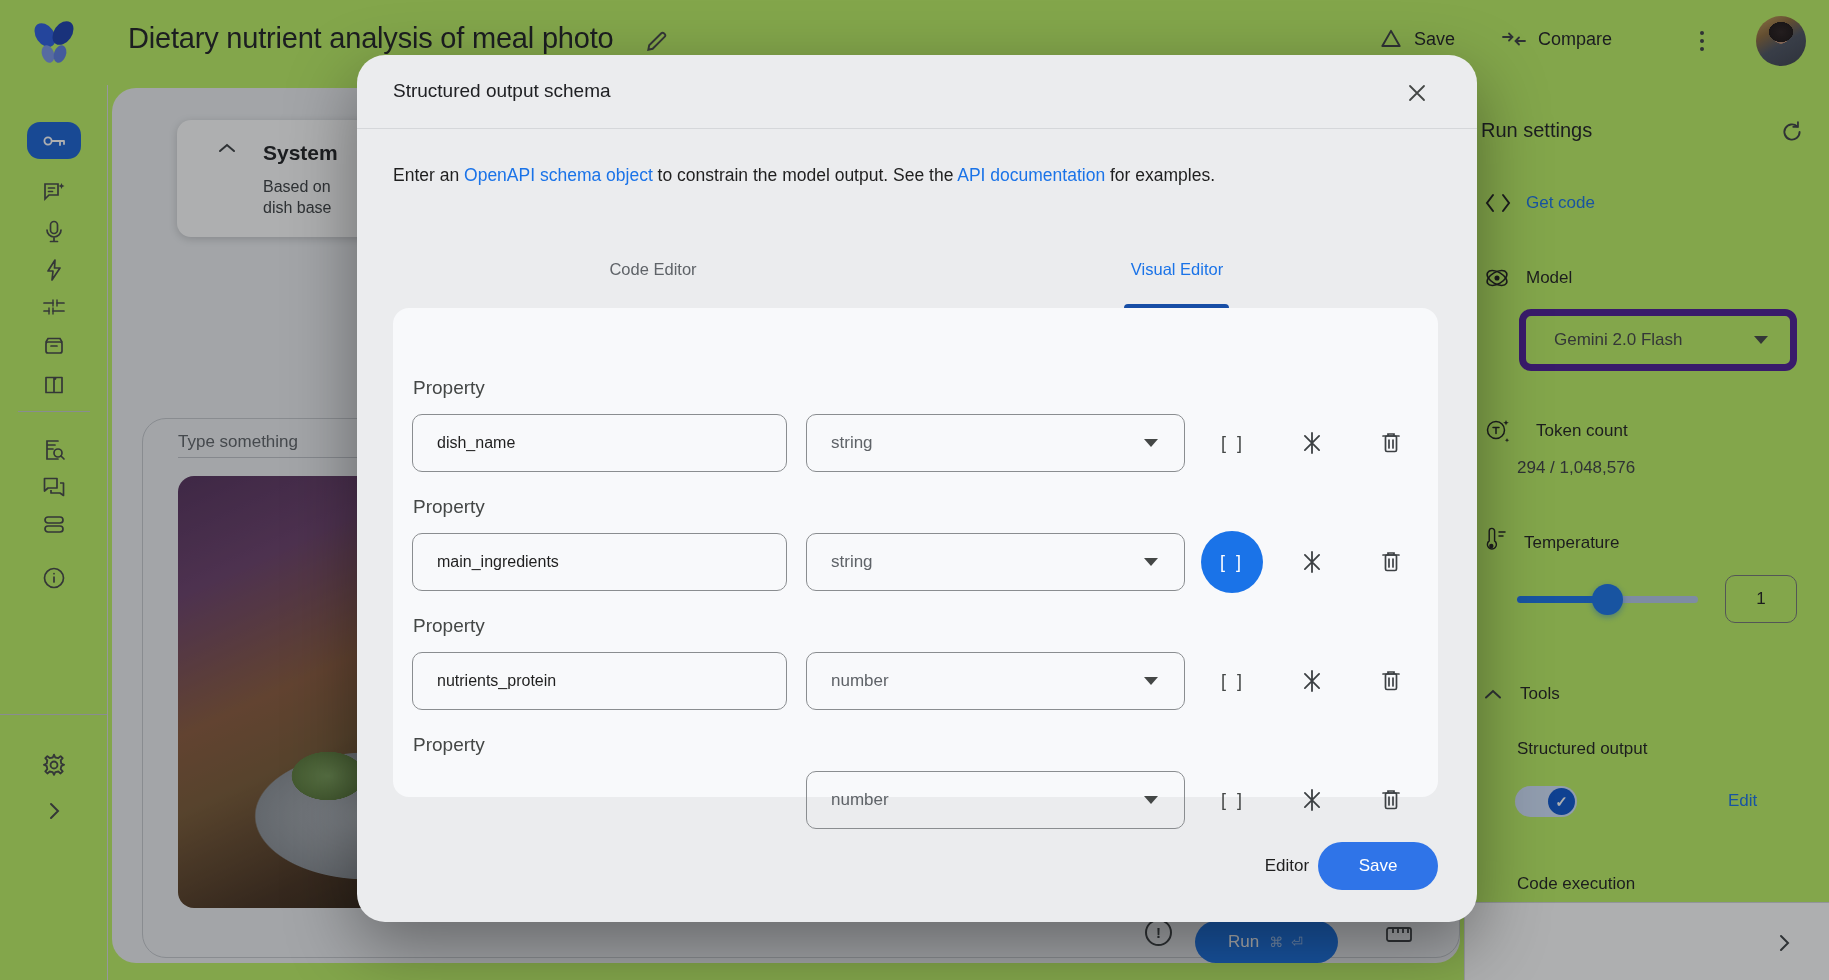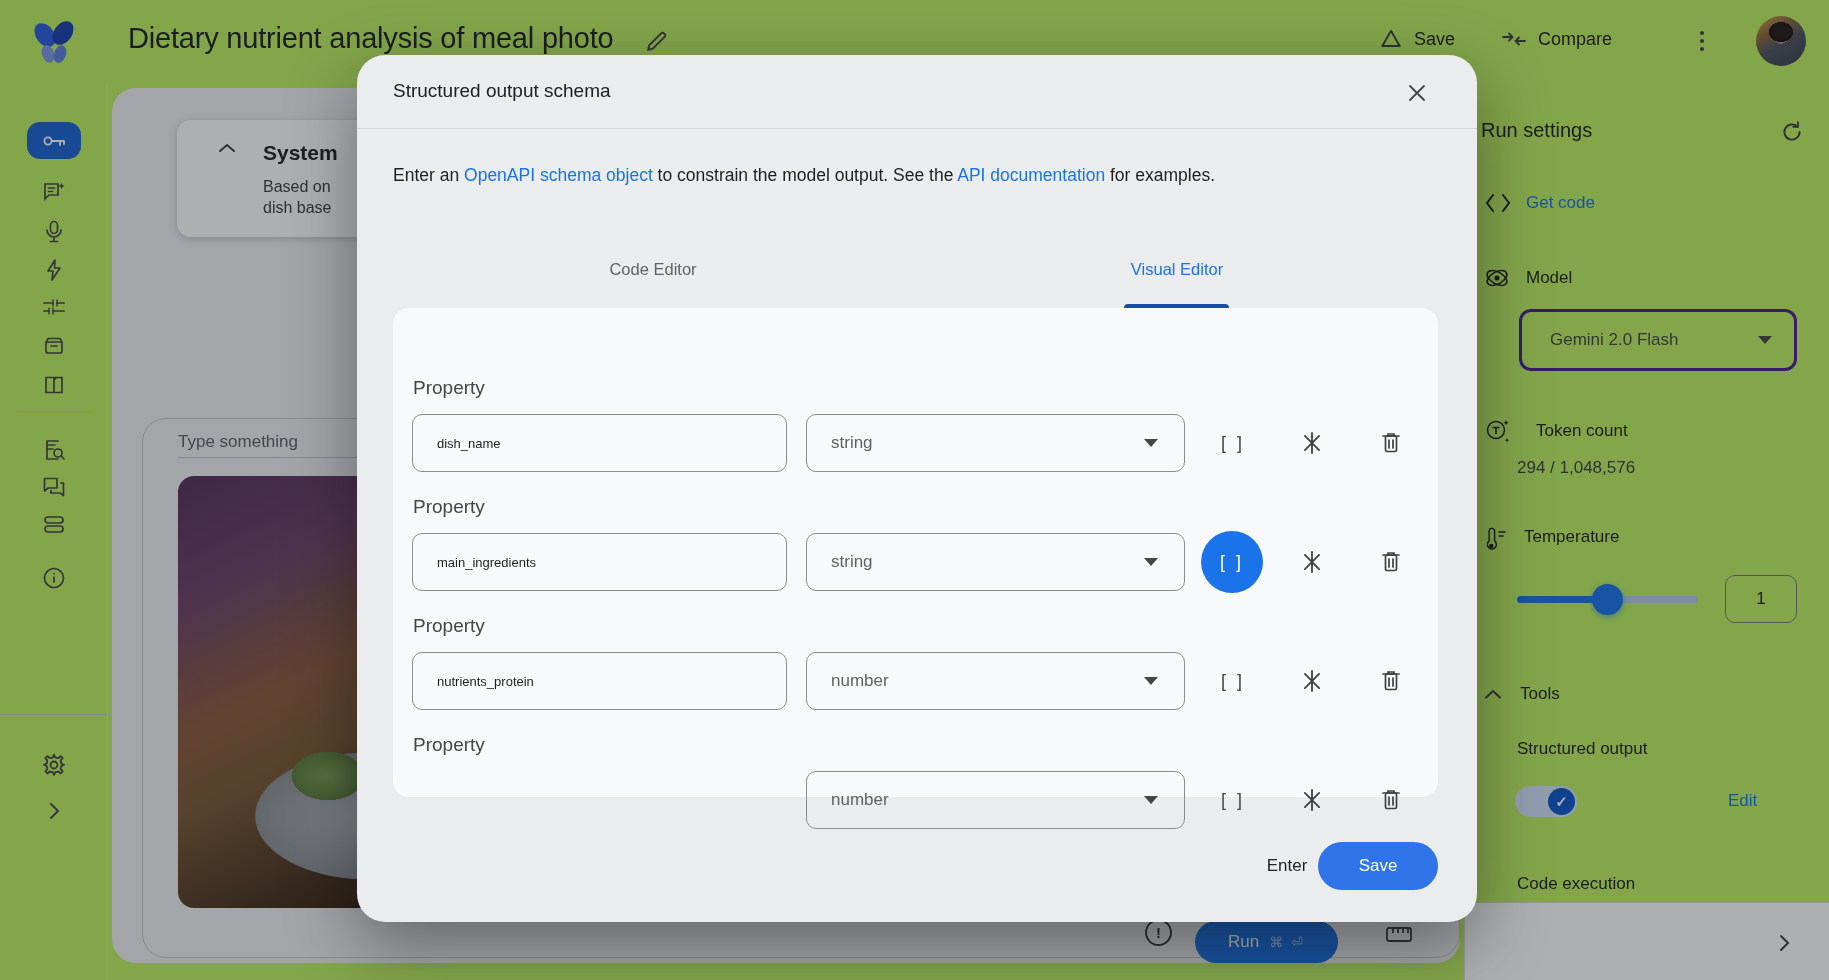--- a/index.html
+++ b/index.html
@@ -37,21 +37,21 @@
   .side-ic { width:108px; display:flex; justify-content:center; color:#444746; }
   .side-ic svg { display:block; }
   .side-rule { left:18px; width:72px; height:1px; background:#c7cacf; }
   .side-rule2 { left:0px; top:714px; width:107px; height:1px; background:#c7cacf; }
 
   
   .rp-divider { left:1464px; top:85px; width:1px; height:895px; background:#dadce0; }
   .rp-title { left:1481px; top:119px; font-size:20px; font-weight:500; color:#202124; }
   .rp-row-label { font-size:17px; font-weight:500; color:#1f1f1f; }
   .rp-link { color:#1a73e8; font-weight:500; font-size:17px; }
-  .model-select { left:1519px; top:309px; width:278px; height:62px; border:3px solid #4c1d95; border-radius:12px;
+  .model-select { left:1519px; top:309px; width:278px; height:62px; border:7px solid #4c1d95; border-radius:12px;
     display:flex; align-items:center; padding:0 22px 0 28px; font-size:17px; color:#444746; }
   .token-value { left:1517px; top:458px; font-size:17px; color:#3c4043; }
   .slider-track { left:1517px; top:596px; width:181px; height:7px; border-radius:4px; background:#b5c9ec; }
   .slider-fill { left:1517px; top:596px; width:92px; height:7px; border-radius:4px; background:#1a73e8; }
   .slider-thumb { left:1592px; top:584px; width:31px; height:31px; border-radius:50%; background:#1a73e8; box-shadow:0 2px 6px rgba(26,115,232,.5); }
   .temp-box { left:1725px; top:575px; width:72px; height:48px; border:1px solid #747775; border-radius:10px;
     display:flex; align-items:center; justify-content:center; font-size:17px; color:#1f1f1f; }
   .toggle { left:1515px; top:786px; width:62px; height:31px; border-radius:16px; background:#d3e3fd; }
   .toggle-thumb { position:absolute; right:2px; top:2px; width:27px; height:27px; border-radius:50%; background:#0b57d0;
     display:flex; align-items:center; justify-content:center; color:#fff; font-size:15px; font-weight:700; }
@@ -68,21 +68,21 @@
     font-size:22px; color:#444746; cursor:pointer; }
   .dlg-header-rule { left:0; top:73px; width:1120px; height:1px; background:#d5d7da; }
   .dlg-desc { left:36px; top:110px; font-size:17.5px; color:#1f1f1f; }
   .dlg-desc a { color:#1a73e8; text-decoration:none; }
   .dlg-tab { top:205px; width:300px; text-align:center; font-size:16.5px; font-weight:500; color:#5f6368; cursor:pointer; }
   .dlg-tab.active { color:#1a73e8; }
   .tab-underline { left:767px; top:249px; width:105px; height:4px; border-radius:4px 4px 0 0; background:#174ea6; }
   .props-panel { left:36px; top:253px; width:1045px; height:489px; background:#f8f9fb; border-radius:16px; }
   .prop-label { left:20px; font-size:19px; color:#444746; }
   .prop-input { left:19px; width:375px; height:58px; border:1px solid #8a8d90; border-radius:10px;
-    display:flex; align-items:center; padding:0 24px; font-size:13px; color:#1f1f1f; background:transparent; }
+    display:flex; align-items:center; padding:0 24px; font-size:16px; color:#1f1f1f; background:transparent; }
   .prop-select { left:413px; width:379px; height:58px; border:1px solid #8a8d90; border-radius:10px;
     display:flex; align-items:center; justify-content:space-between; padding:0 26px 0 24px; font-size:17px; color:#5f6368; }
   .caret { width:0; height:0; border-left:7px solid transparent; border-right:7px solid transparent; border-top:8px solid #444746; }
   .arr-btn { width:56px; height:56px; display:flex; align-items:center; justify-content:center;
     font-size:18px; letter-spacing:3px; color:#444746; cursor:pointer; }
   .arr-btn.on { background:#1a73e8; border-radius:50%; width:62px; height:62px; color:#fff; }
   .icon-btn { width:44px; height:44px; display:flex; align-items:center; justify-content:center; color:#3c4043; cursor:pointer; }
   .dlg-reset { left:870px; top:787px; width:120px; height:48px; display:flex; align-items:center; justify-content:center;
     font-size:17px; font-weight:500; color:#1f1f1f; cursor:pointer; }
   .dlg-save { left:961px; top:787px; width:120px; height:48px; border-radius:24px; background:#2f74e8; color:#fff;
@@ -270,21 +270,21 @@
       <svg width="28" height="28" viewBox="0 0 28 28" fill="none" stroke="#1f1f1f" stroke-width="1.5">
         <circle cx="12" cy="13" r="8.5"></circle>
           <path d="M9 10.5 h6 M12 10.5 v6" stroke-linecap="round"></path>
         <path d="M22 3 l0.8 2 2 0.8 -2 0.8 -0.8 2 -0.8-2 -2-0.8 2-0.8 Z" fill="#1f1f1f" stroke="none"></path>
         <path d="M23 21 l0.6 1.6 1.6 0.6 -1.6 0.6 -0.6 1.6 -0.6-1.6 -1.6-0.6 1.6-0.6 Z" fill="#1f1f1f" stroke="none"></path>
       </svg>
       <span class="rp-row-label">Token count</span>
     </div>
     <div class="abs token-value">294 / 1,048,576</div>
 
-    <div class="abs" style="left:1484px;top:527px;display:flex;align-items:flex-start;gap:16px;">
+    <div class="abs" style="left:1484px;top:527px;display:flex;align-items:flex-end;gap:16px;">
       <svg width="24" height="26" viewBox="0 0 24 26" fill="none" stroke="#1f1f1f" stroke-width="1.6" stroke-linecap="round">
         <path d="M8 15.5 V4.5 a3 3 0 0 1 6 0 V15.5 a5 5 0 1 1 -6 0 Z" transform="translate(-2,0) scale(0.9)"></path>
         <circle cx="7.3" cy="19" r="2.2" fill="#1f1f1f" stroke="none"></circle>
         <path d="M15 5 h6 M15 9 h4" stroke-width="1.5"></path>
       </svg>
       <span class="rp-row-label">Temperature</span>
     </div>
     <div class="abs slider-track"></div>
     <div class="abs slider-fill"></div>
     <div class="abs slider-thumb"></div>
@@ -410,17 +410,17 @@
       </div>
       <div class="abs icon-btn" style="left:976px;top:470px;">
         <svg width="20" height="24" viewBox="0 0 20 24" fill="none" stroke="#3c4043" stroke-width="1.7" stroke-linecap="round">
             <path d="M2 5 H18 M7 5 V3 h6 v2"></path>
             <rect x="4.5" y="5" width="11" height="15.5" rx="1.5"></rect>
             <path d="M8 9 v8 M12 9 v8"></path>
           </svg>
       </div>
     </div>
 
-    <div class="abs dlg-reset">Enter</div>
+    <div class="abs dlg-reset">Editor</div>
     <div class="abs dlg-save">Save</div>
   </div>
 
 </div>
 
 </body></html>

